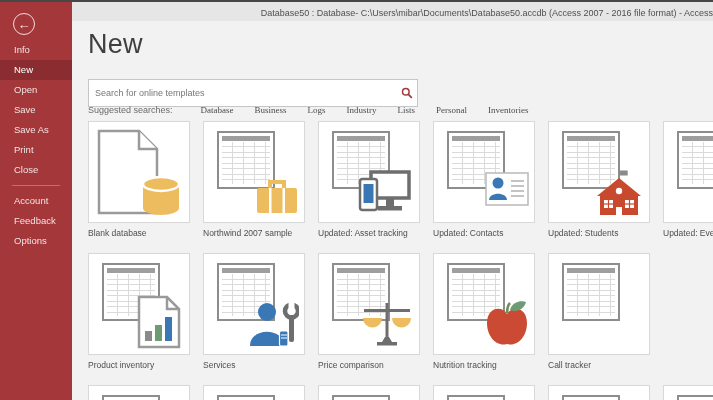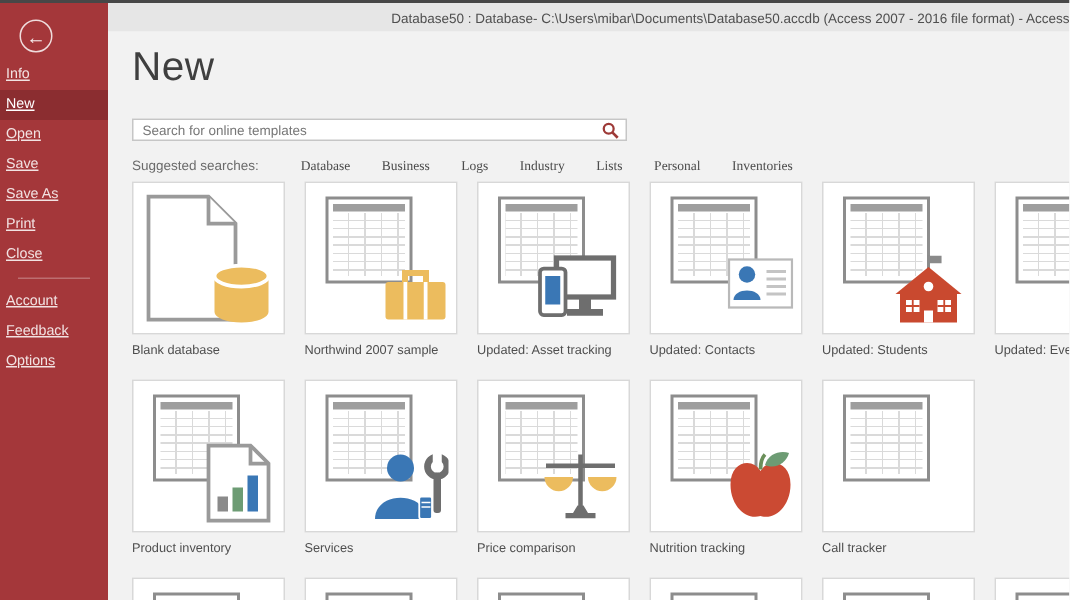--- a/index.html
+++ b/index.html
@@ -15,32 +15,32 @@
   .titlebar span { font-size:9px; color:#4f4f4f; white-space:nowrap; }
 
   
   .sidebar { position:absolute; left:0; top:0; bottom:0; width:72px;
              background:var(--brand-red,#a4373a); color:#f4e8e8; }
   .back-btn { position:absolute; top:11px; left:13px; width:22px; height:22px;
               border:1.6px solid #efdcdc; border-radius:50%;
               display:flex; align-items:center; justify-content:center;
               font-size:13px; color:#f7eeee; cursor:default; }
   .sb-menu { position:absolute; top:38px; left:0; right:0; }
-  .sb-item { height:20px; line-height:20px; padding-left:4px; font-size:9.5px;
-             color:#f2e2e2; white-space:nowrap; cursor:default;text-decoration:underline; }
+  .sb-item { height:20px; line-height:20px; padding-left:14px; font-size:9.5px;
+             color:#f2e2e2; white-space:nowrap; cursor:default; }
   .sb-item.selected { background:var(--brand-red-selected,#8b2d30); color:#ffffff; }
   .sb-divider { height:0; border-top:1px solid rgba(255,255,255,0.28); margin:5px 12px; }
 
   
   .content { position:absolute; left:72px; top:19px; right:0; bottom:0;
              background:#f2f2f2; overflow:hidden; }
   .page-title { position:absolute; left:16px; top:8px; font-size:27px;
                 font-weight:normal; color:#3f3f3f; letter-spacing:0.3px; }
 
-  .search-box { position:absolute; left:16px; top:58px; width:330px; height:15px;
+  .search-box { position:absolute; left:16px; top:58px; width:330px; height:28px;
                 background:#fff; border:1px solid #c6c6c6;
                 display:flex; align-items:flex-end; }
   .search-box input { flex:1; border:none; outline:none; height:100%;
                       font-size:9px; color:#333; padding:0 6px; background:transparent; }
   .search-box input::placeholder { color:#777; }
   .search-btn { width:20px; height:100%; display:flex; align-items:center;
                 justify-content:center; color:var(--search-icon,#9e3a38); cursor:default; }
 
   .suggest-row { position:absolute; left:16px; top:84px; font-size:9px; white-space:nowrap; }
   .suggest-label { color:#6b6b6b; margin-right:28px; }

